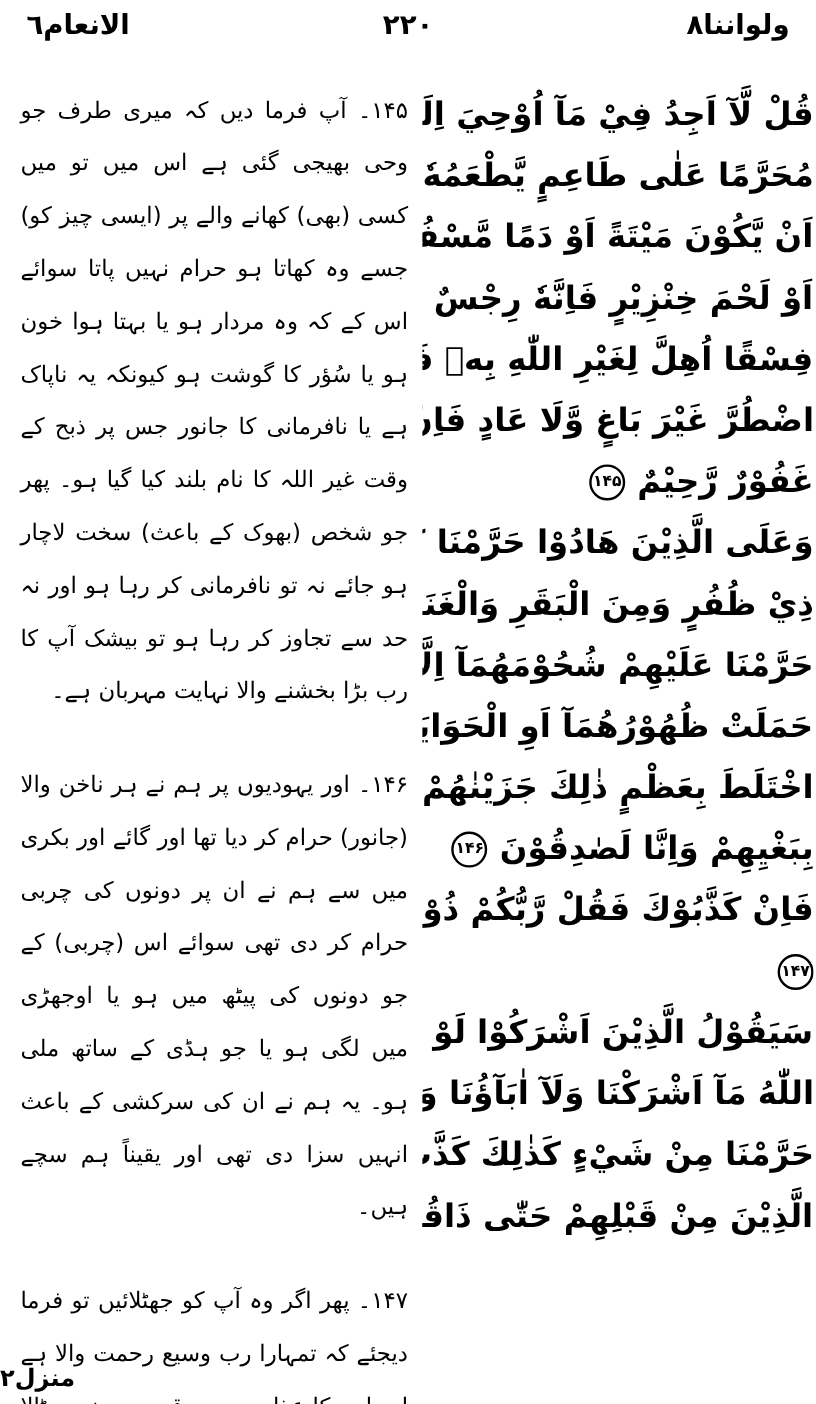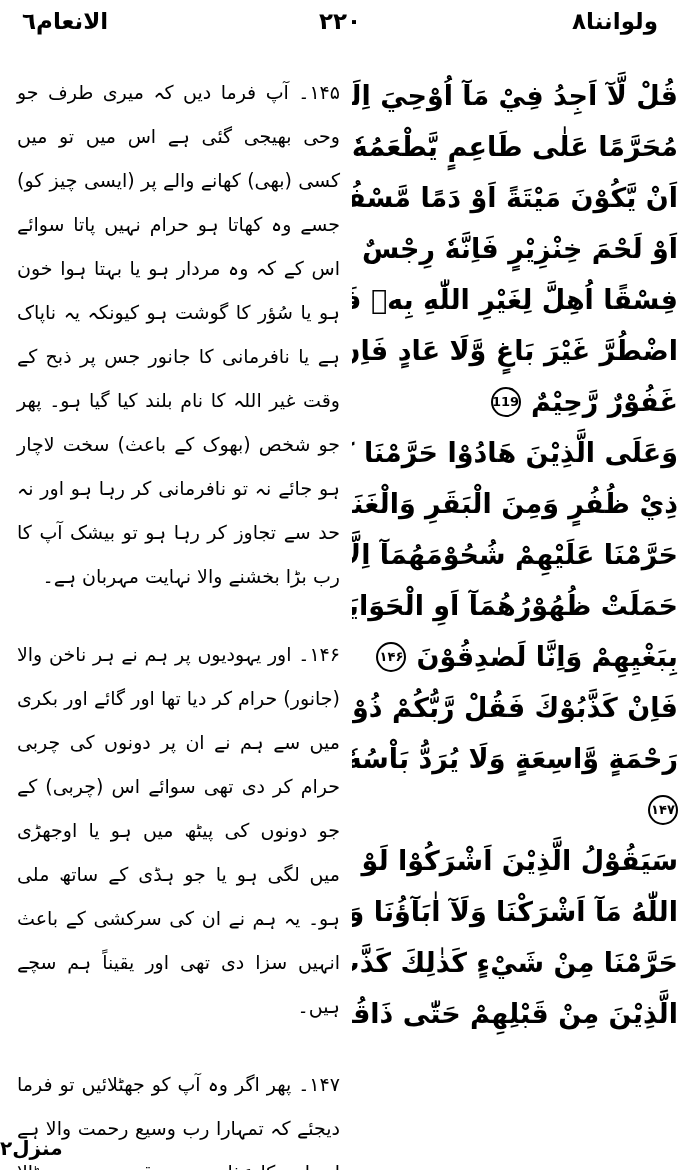--- a/index.html
+++ b/index.html
@@ -82,32 +82,32 @@
 
     <div class="arabic-col">
       <div class="a-line">قُلْ لَّآ اَجِدُ فِيْ مَآ اُوْحِيَ اِلَيَّ</div>
       <div class="a-line">مُحَرَّمًا عَلٰى طَاعِمٍ يَّطْعَمُهٗ اِلَّآ</div>
       <div class="a-line">اَنْ يَّكُوْنَ مَيْتَةً اَوْ دَمًا مَّسْفُوْحًا</div>
       <div class="a-line">اَوْ لَحْمَ خِنْزِيْرٍ فَاِنَّهٗ رِجْسٌ اَوْ</div>
       <div class="a-line">فِسْقًا اُهِلَّ لِغَيْرِ اللّٰهِ بِهٖ فَمَنِ</div>
       <div class="a-line">اضْطُرَّ غَيْرَ بَاغٍ وَّلَا عَادٍ فَاِنَّ رَبَّكَ</div>
       <div class="a-line verse-line">
         <span class="a-text">غَفُوْرٌ رَّحِيْمٌ</span>
-        <span class="verse-circle">119</span>
+        <span class="verse-circle">۱۴۵</span>
       </div>
       <div class="a-line">وَعَلَى الَّذِيْنَ هَادُوْا حَرَّمْنَا كُلَّ</div>
       <div class="a-line">ذِيْ ظُفُرٍ وَمِنَ الْبَقَرِ وَالْغَنَمِ</div>
       <div class="a-line">حَرَّمْنَا عَلَيْهِمْ شُحُوْمَهُمَآ اِلَّا مَا</div>
       <div class="a-line">حَمَلَتْ ظُهُوْرُهُمَآ اَوِ الْحَوَايَآ اَوْ مَا</div>
+      <div class="a-line">اخْتَلَطَ بِعَظْمٍ ذٰلِكَ جَزَيْنٰهُمْ</div>
       <div class="a-line verse-line">
         <span class="a-text">بِبَغْيِهِمْ وَاِنَّا لَصٰدِقُوْنَ</span>
         <span class="verse-circle">۱۴۶</span>
       </div>
       <div class="a-line">فَاِنْ كَذَّبُوْكَ فَقُلْ رَّبُّكُمْ ذُوْ</div>
-      <div class="a-line">رَحْمَةٍ وَّاسِعَةٍ وَلَا يُرَدُّ بَاْسُهٗ</div>
       <div class="a-line verse-line">
         <span class="verse-circle">۱۴۷</span>
       </div>
       <div class="a-line">سَيَقُوْلُ الَّذِيْنَ اَشْرَكُوْا لَوْ شَآءَ</div>
       <div class="a-line">اللّٰهُ مَآ اَشْرَكْنَا وَلَآ اٰبَآؤُنَا وَلَا</div>
       <div class="a-line">حَرَّمْنَا مِنْ شَيْءٍ كَذٰلِكَ كَذَّبَ</div>
       <div class="a-line">الَّذِيْنَ مِنْ قَبْلِهِمْ حَتّٰى ذَاقُوْا</div>
     </div>
 
     <div class="urdu-col">

